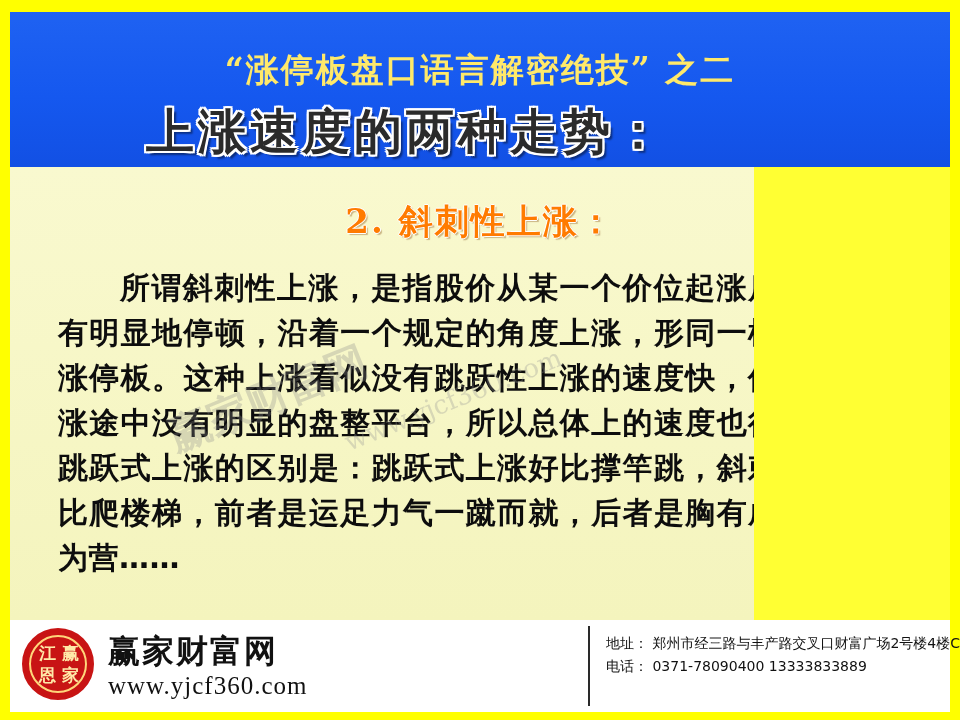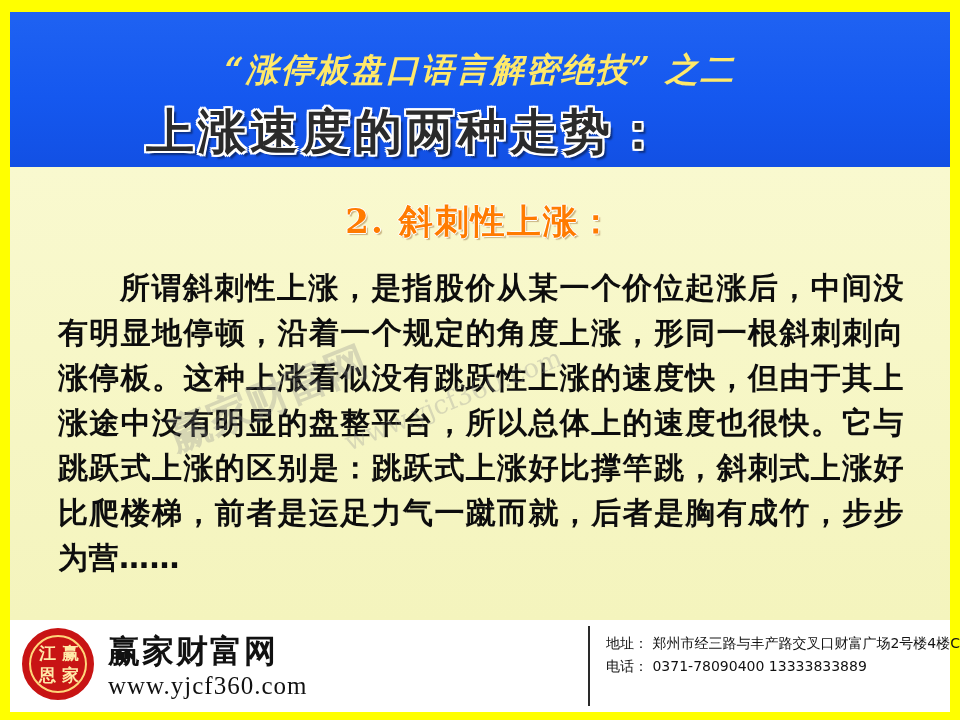--- a/index.html
+++ b/index.html
@@ -63,21 +63,20 @@
     top: 36px;
     left: 0;
     width: 940px;
     text-align: center;
     color: #ffe96a;
     font-size: 33px;
     font-family: "DejaVu Serif", "Liberation Serif", serif;
     font-weight: bold;
     letter-spacing: 2px;
     white-space: nowrap;
-    font-style: italic;
   }
   .header-line2 {
     position: absolute;
     top: 88px;
     left: 0;
     width: 792px;
     text-align: center;
     font-size: 48px;
     font-family: "DejaVu Serif", "Liberation Serif", serif;
     font-weight: bold;
@@ -88,21 +87,21 @@
        2px 2px 0 #ffffff, -2px 2px 0 #ffffff, 2px -2px 0 #ffffff, -2px -2px 0 #ffffff,
        4px 4px 2px rgba(0,0,0,0.45);
     white-space: nowrap;
   }
 
   
   .body-area {
     position: absolute;
     left: 10px;
     top: 167px;
-    width: 940px;
+    width: 744px;
     height: 453px;
     background: #f7f7c8;
     background: linear-gradient(180deg, #f9f9cf 0%, #f4f4bd 100%);
     overflow: hidden;
   }
   .subtitle {
     position: absolute;
     top: 32px;
     left: 0;
     width: 940px;

